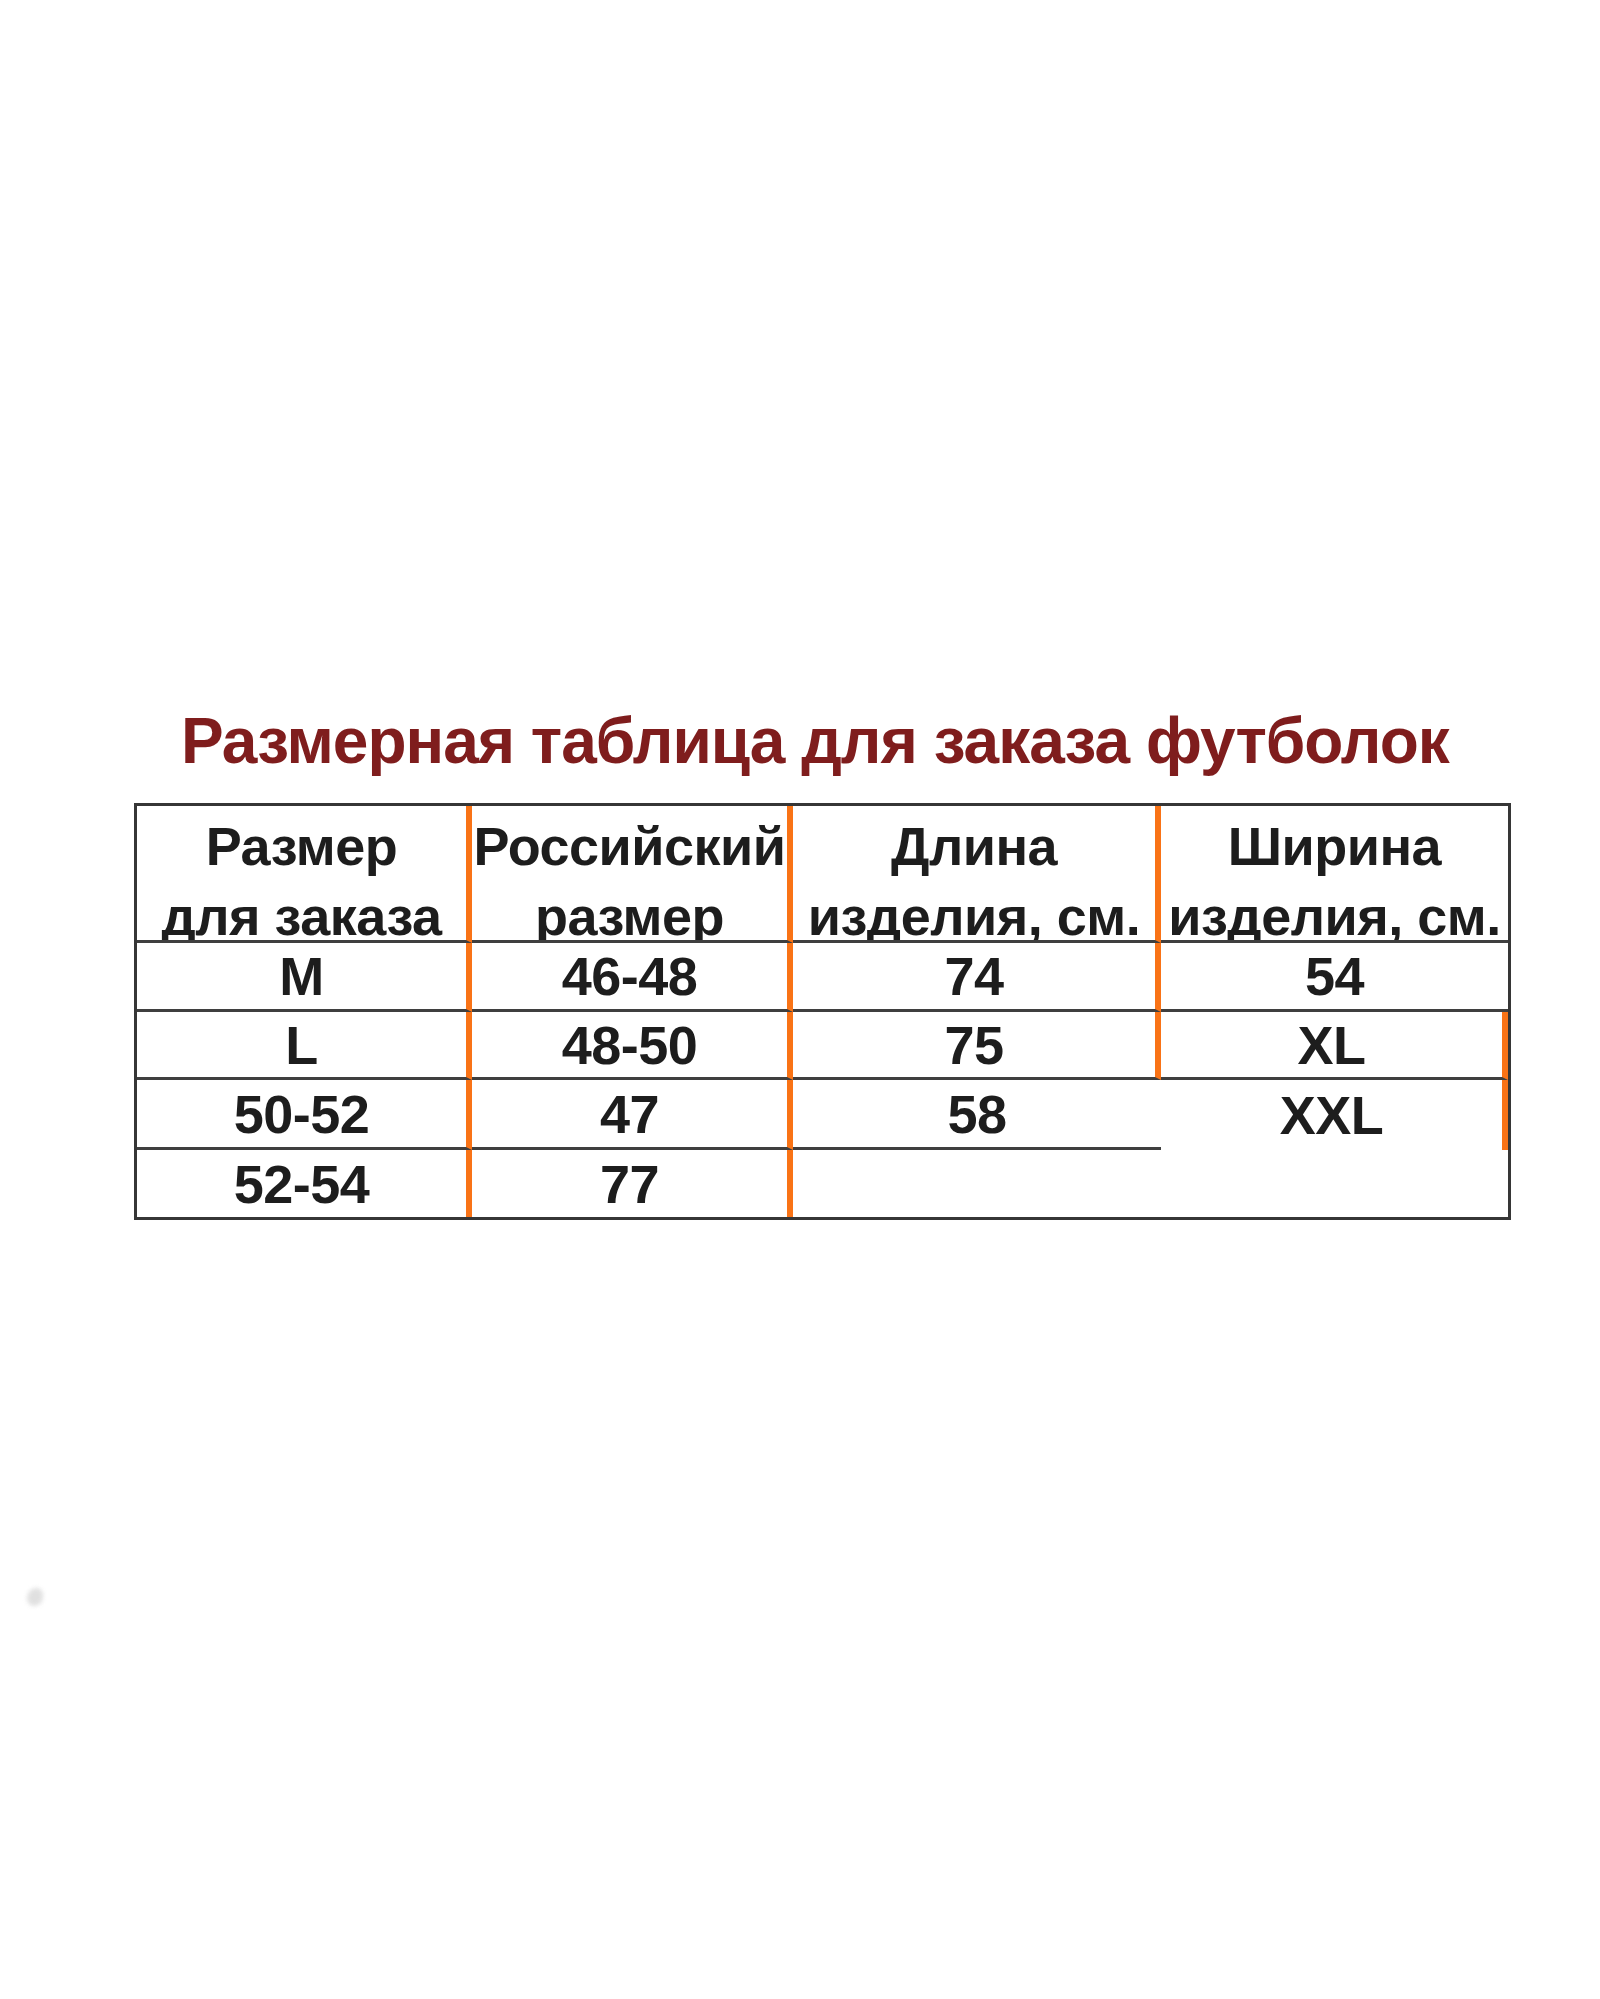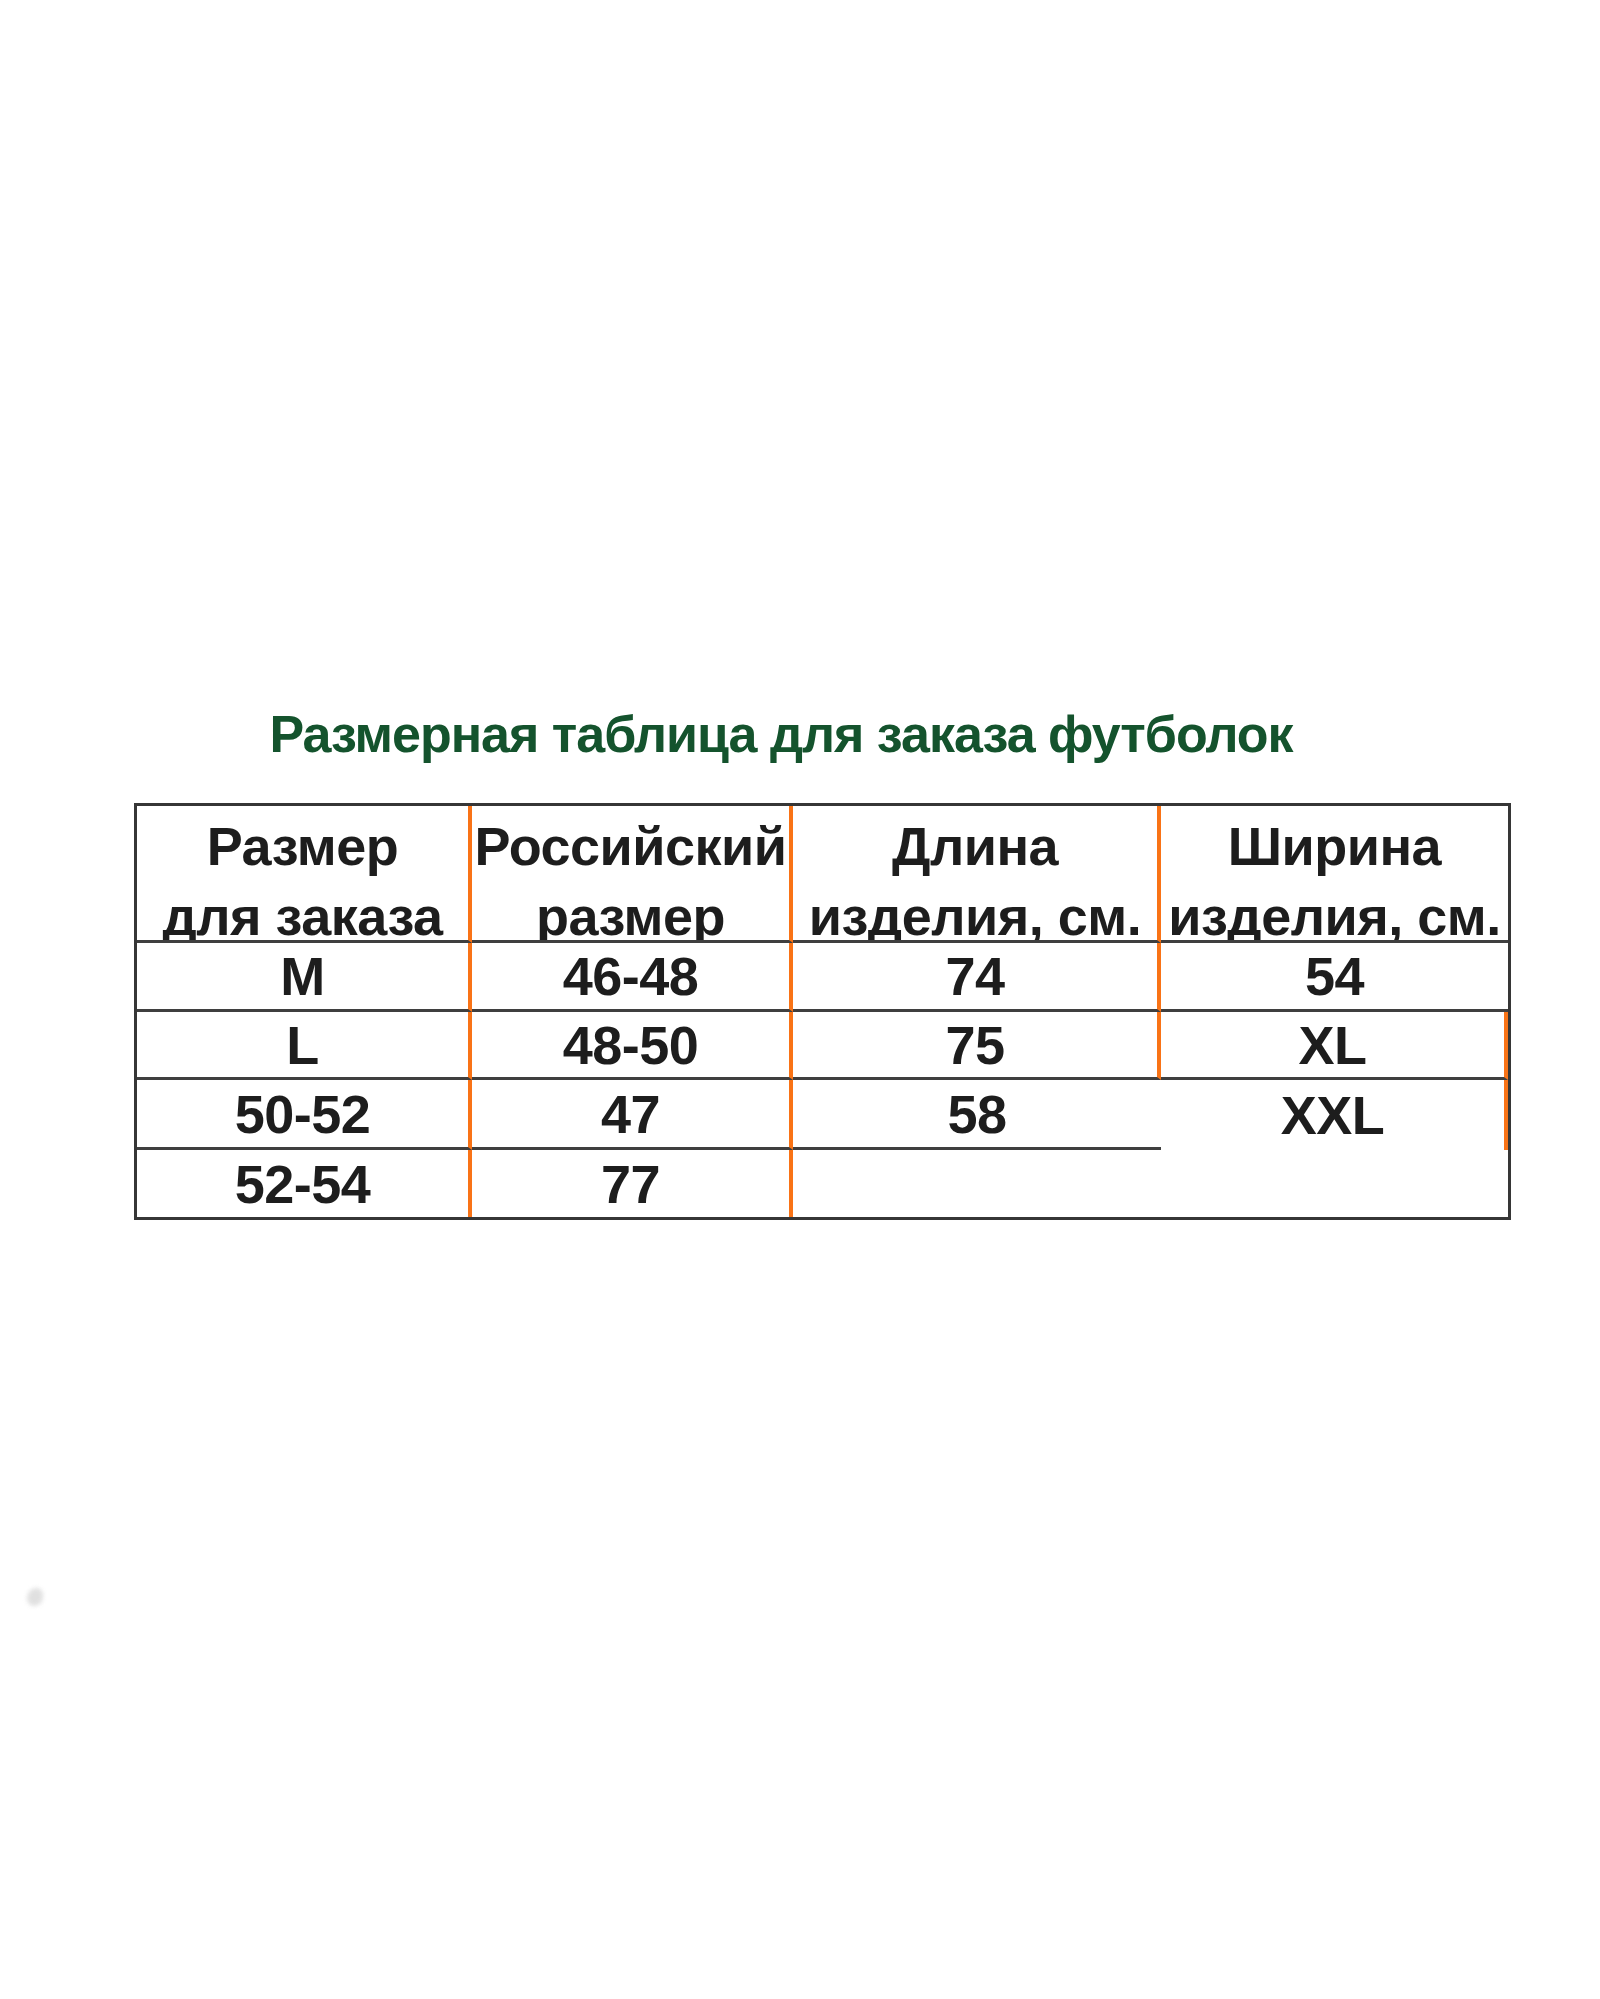--- a/index.html
+++ b/index.html
@@ -14,24 +14,24 @@
     font-family: "Liberation Sans", sans-serif;
     color: #1b1b1b;
     overflow: hidden;
   }
   .page-title {
     position: absolute;
     top: 704px;
     left: 181px;
     width: 1200px;
     text-align: center;
-    font-size: 52px;
+    font-size: 64px;
     font-weight: bold;
     letter-spacing: -1px;
-    color: #14532d;
+    color: #7f1d1d;
     white-space: nowrap;
   }
   .size-table {
     position: absolute;
     left: 134px;
     top: 803px;
     width: 1377px;
     height: 417px;
     box-sizing: border-box;
     border: 3px solid #363636;
@@ -41,21 +41,21 @@
   }
   .cell {
     box-sizing: border-box;
     display: flex;
     align-items: center;
     justify-content: center;
     font-weight: bold;
     font-size: 54px;
     letter-spacing: -0.5px;
     color: #1d1d1d;
-    border-right: 4px solid #f97316;
+    border-right: 6px solid #f97316;
     border-bottom: 3px solid #3f3f3f;
     overflow: hidden;
     white-space: nowrap;
   }
   .cell.last-col { border-right: none; }
   .cell.last-row { border-bottom: none; }
   .cell.header {
     flex-direction: column;
     justify-content: center;
   }

